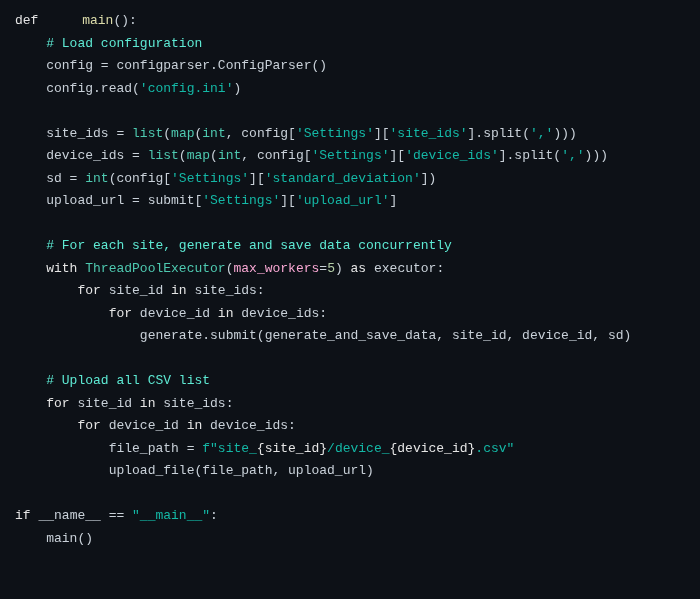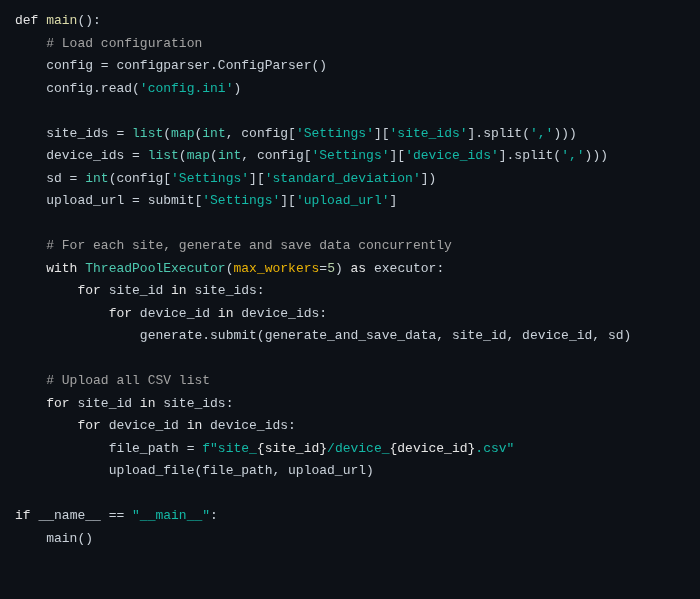--- a/index.html
+++ b/index.html
@@ -16,26 +16,26 @@
       width: 700px;
       height: 599px;
       overflow: hidden;
       color: #c9d1d9;
     }
     pre {
       white-space: pre;
       font-family: inherit;
     }
     .kw { color: #e5e5e5; }
-    .fn { color: #dcdcaa; }
+    .fn { color: #dcdcaa; margin-left: 36px; }
     .str { color: #14b8a6; }
-    .com { color: #a3a3a3; }
+    .com { color: #5eead4; }
     .num { color: #b5cea8; }
     .type { color: #4ec9b0; }
-    .param { color: #eab308; }
+    .param { color: #f9a8d4; }
   </style>
 </head>
 <body>
 
 <pre><span><span class="kw">def</span> <span class="fn">main</span><span>():</span></span>
 <span><span>    </span><span class="com"># Load configuration</span></span>
 <span><span>    </span><span>config = configparser.ConfigParser()</span></span>
 <span><span>    </span><span>config.read(</span><span class="str">'config.ini'</span><span>)</span></span>
 <span> </span>
 <span><span>    </span><span>site_ids = </span><span class="type">list</span><span>(</span><span class="type">map</span><span>(</span><span class="type">int</span><span>, config[</span><span class="str">'Settings'</span><span>][</span><span class="str">'site_ids'</span><span>].split(</span><span class="str">','</span><span>)))</span></span>

